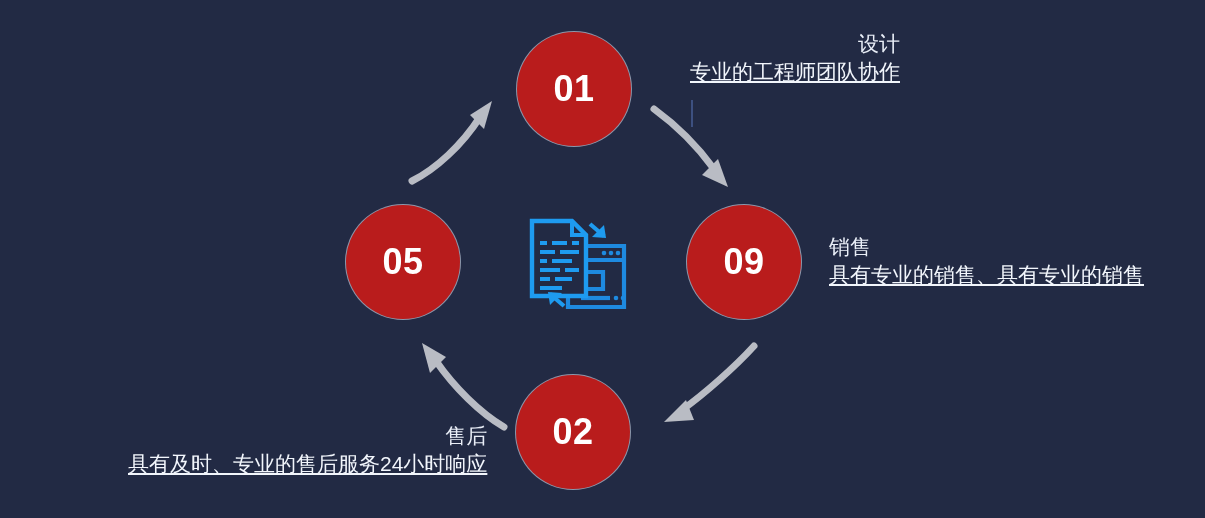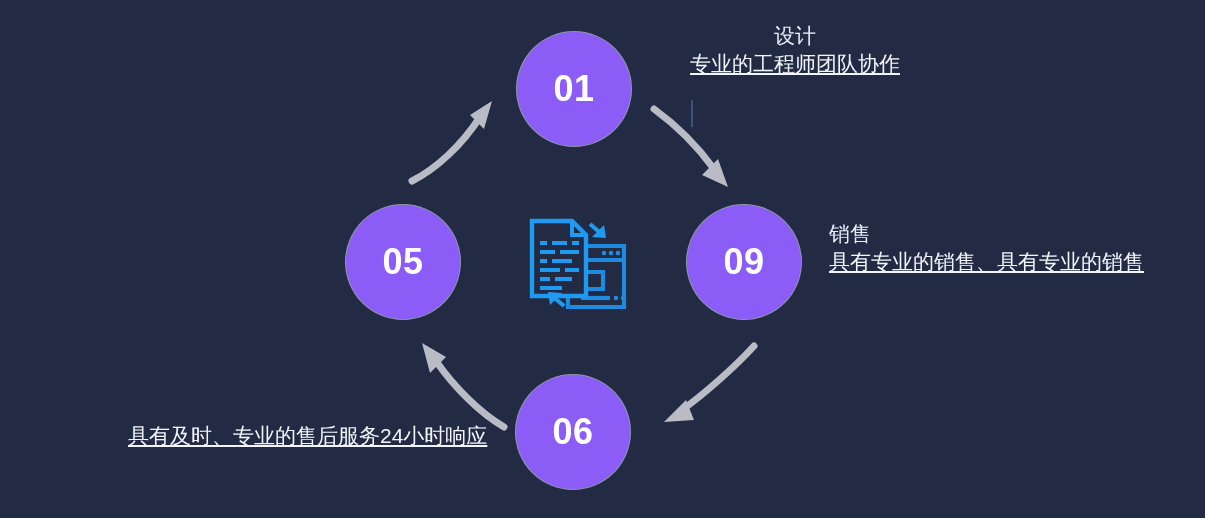--- a/index.html
+++ b/index.html
@@ -17,21 +17,21 @@
     background: #222a44;
     overflow: hidden;
   }
 
   
   .node {
     position: absolute;
     width: 114px;
     height: 114px;
     border-radius: 50%;
-    background: #8b5cf6;
+    background: #b91c1c;
     box-shadow: 0 0 0 1px rgba(230,240,255,.55);
     display: flex;
     align-items: center;
     justify-content: center;
   }
   .node-num {
     color: #ffffff;
     font-size: 36px;
     font-weight: bold;
     letter-spacing: .5px;
@@ -82,22 +82,22 @@
     font-size: 21px;
     color: #e9eef7;
   }
   .label .desc {
     display: block;
     font-size: 21px;
     color: #f2f6fc;
     text-decoration: underline;
   }
 
-  #label-01 { left: 690px; top: 22px;  text-align: center; }
-  #label-02 { left: 829px; top: 220px; text-align: left; }
+  #label-01 { left: 690px; top: 30px;  text-align: right; }
+  #label-02 { left: 829px; top: 233px; text-align: left; }
   #label-03 { left: 128px; top: 422px; text-align: right; }
   #label-04 { left: 9px;   top: 228px; text-align: right; }
   #label-03 .title, #label-04 .title { text-align: right; }
 </style>
 </head>
 <body>
 
 <div id="stage">
 
   <span id="center-icon">
@@ -175,34 +175,35 @@
 
   <span id="tick-line"></span>
 
   <div class="node" id="node-01">
     <span class="node-num">01</span>
   </div>
   <div class="node" id="node-02">
     <span class="node-num">09</span>
   </div>
   <div class="node" id="node-03">
-    <span class="node-num">06</span>
+    <span class="node-num">02</span>
   </div>
   <div class="node" id="node-04">
     <span class="node-num">05</span>
   </div>
 
   <div class="label" id="label-01">
     <span class="title">设计</span>
     <span class="desc">专业的工程师团队协作</span>
   </div>
 
   <div class="label" id="label-02">
     <span class="title">销售</span>
     <span class="desc">具有专业的销售、具有专业的销售</span>
   </div>
 
   <div class="label" id="label-03">
+    <span class="title">售后</span>
     <span class="desc">具有及时、专业的售后服务24小时响应</span>
   </div>
 
 
 </div>
 
 </body></html>

